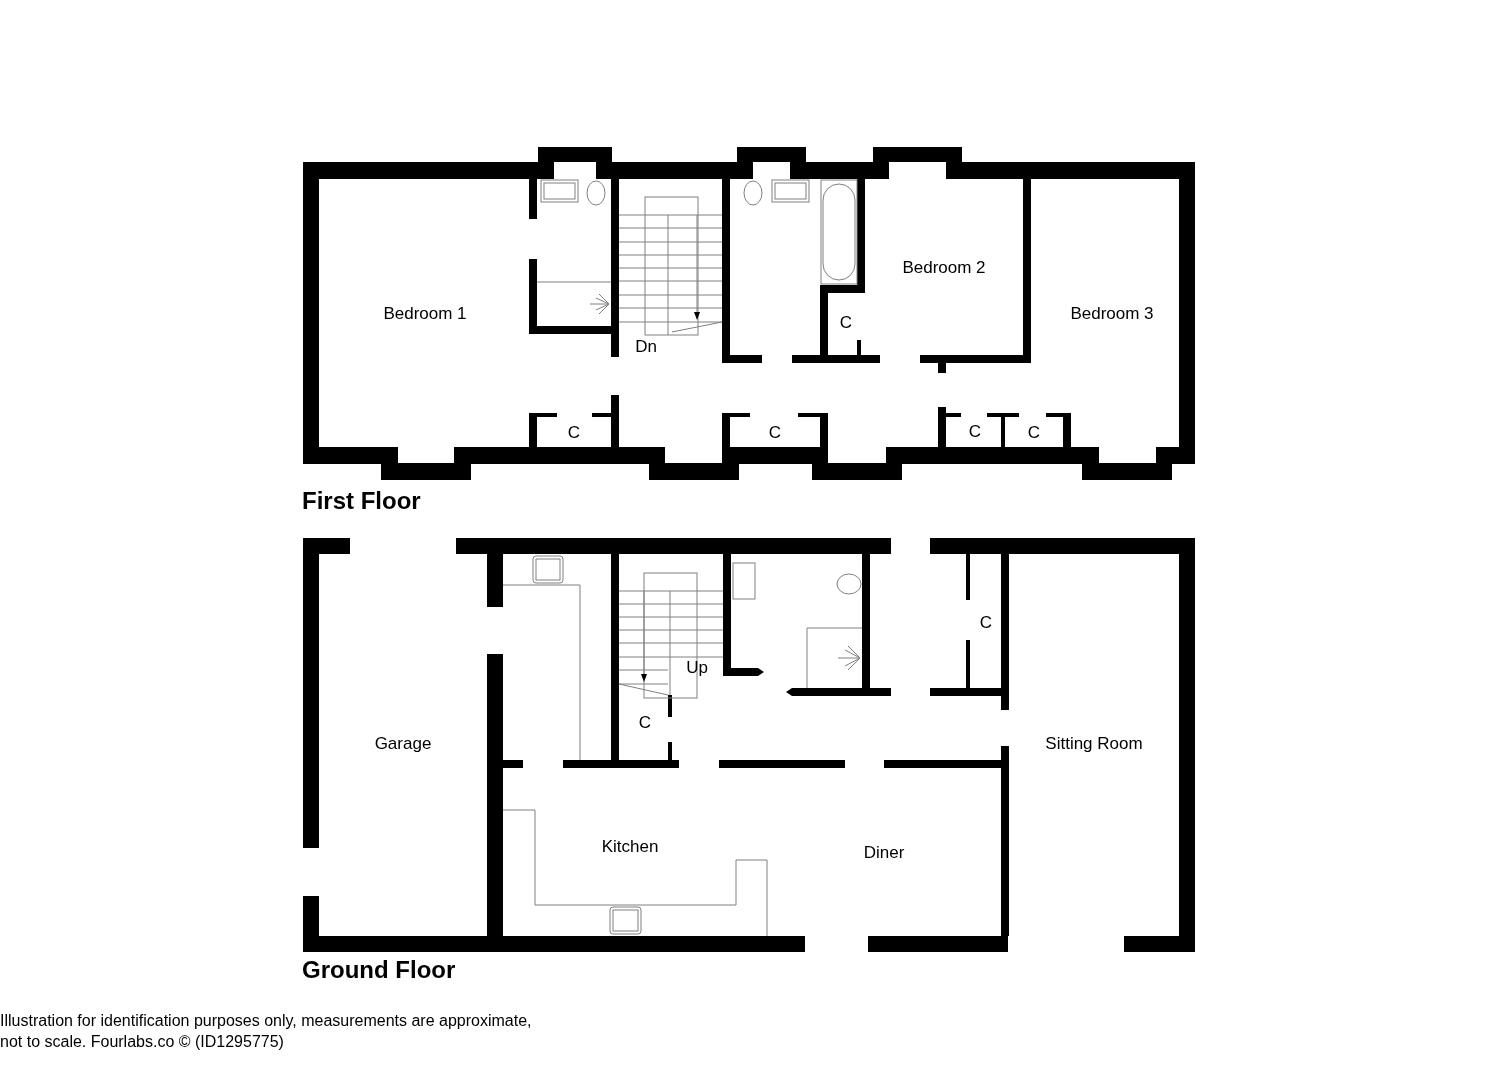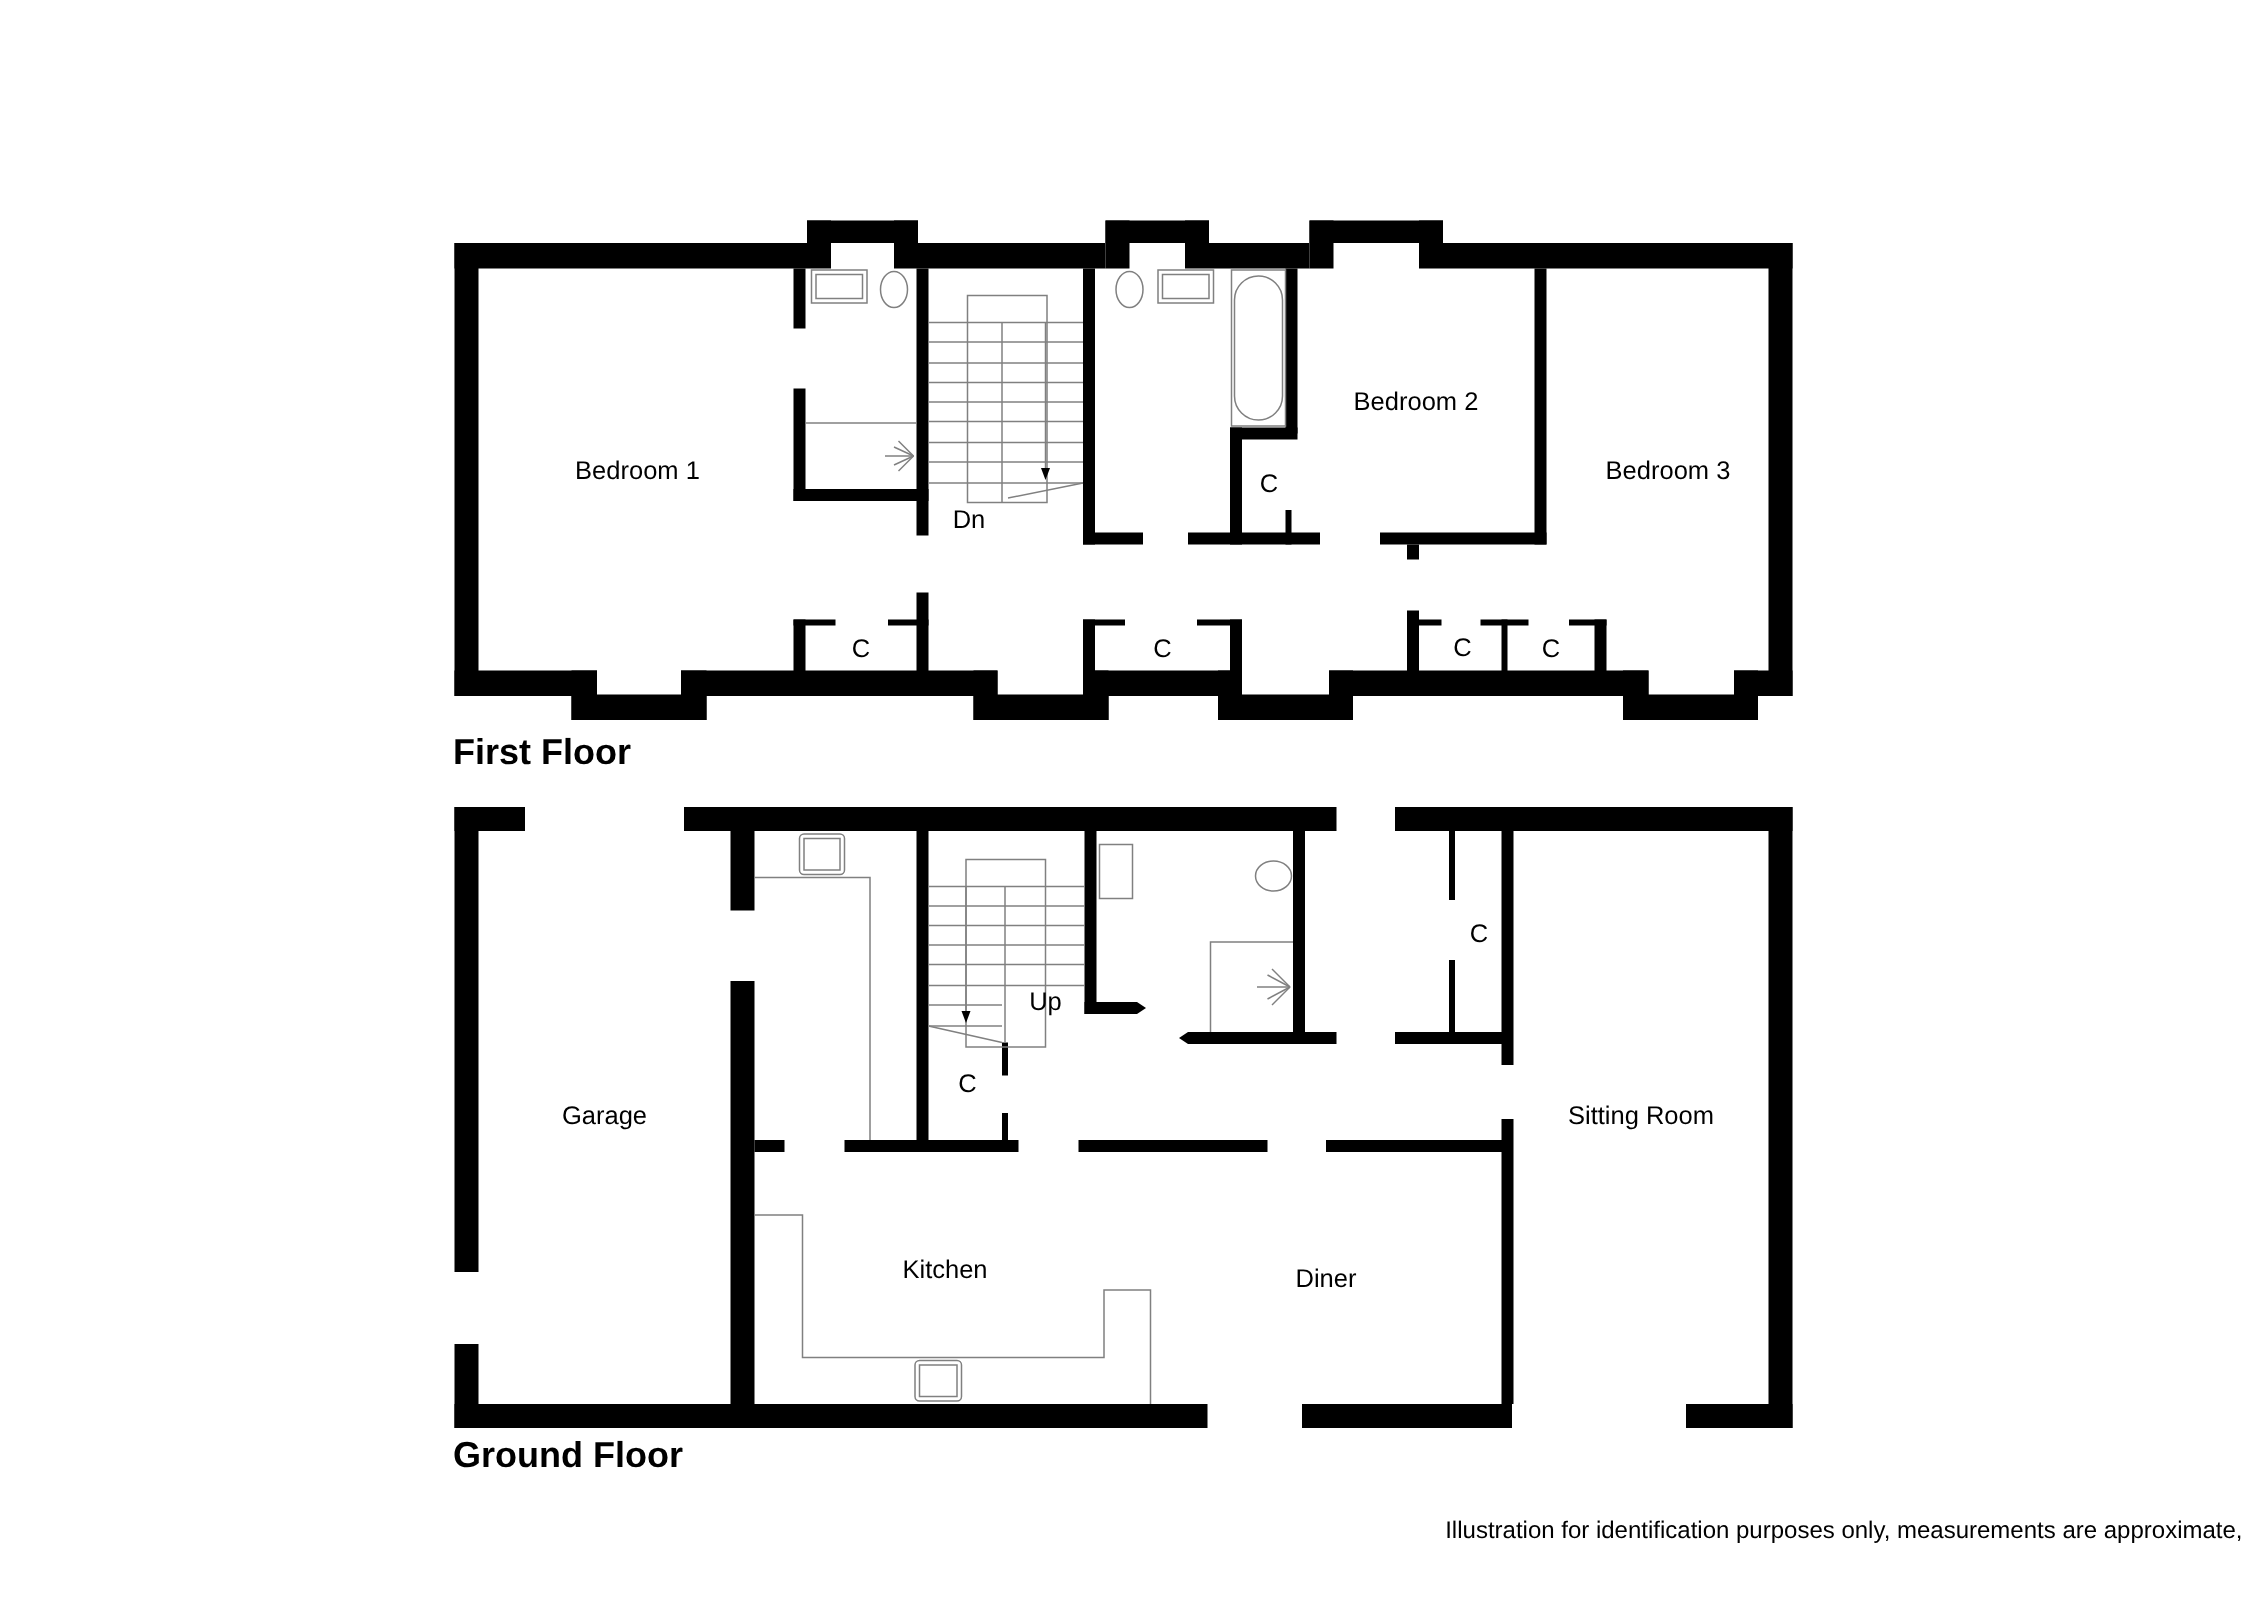--- a/index.html
+++ b/index.html
@@ -1,20 +1,20 @@
 <!DOCTYPE html>
 <html><head>
 <meta charset="utf-8">
 <style>
   html, body { margin: 0; padding: 0; background: #ffffff; }
   body { width: 1495px; height: 1080px; position: relative; overflow: hidden; font-family: "Liberation Sans", sans-serif; }
   #plan { position: absolute; left: 0; top: 0; }
   .room-label { font-family: "Liberation Sans", sans-serif; font-size: 17px; fill: #000; }
   .floor-title { font-family: "Liberation Sans", sans-serif; font-size: 24px; font-weight: bold; fill: #000; }
-  .disclaimer { position: absolute; left: 0; width: 1495px; text-align: right; font-size: 16px; color: #000; top: 1010px; line-height: 21px; }
+  .disclaimer { position: absolute; left: 0; width: 1495px; text-align: left; font-size: 16px; color: #000; top: 1010px; line-height: 21px; }
   .disclaimer div { white-space: nowrap; }
 </style>
 </head>
 <body>
 
 <svg id="plan" width="1495" height="1080" viewBox="0 0 1495 1080" xmlns="http://www.w3.org/2000/svg">
 
   <g fill="#000">
 
     <rect x="303" y="162" width="235" height="17"></rect>
@@ -227,13 +227,14 @@
     <text class="room-label" x="1094" y="749">Sitting Room</text>
     <text class="room-label" x="697" y="673">Up</text>
     <text class="room-label" x="645" y="728">C</text>
     <text class="room-label" x="986" y="628">C</text>
   </g>
   <text class="floor-title" x="302" y="978">Ground Floor</text>
 </svg>
 
 <div class="disclaimer">
   <div>Illustration for identification purposes only, measurements are approximate,</div>
+  <div>not to scale. Fourlabs.co © (ID1295775)</div>
 </div>
 
 </body></html>

